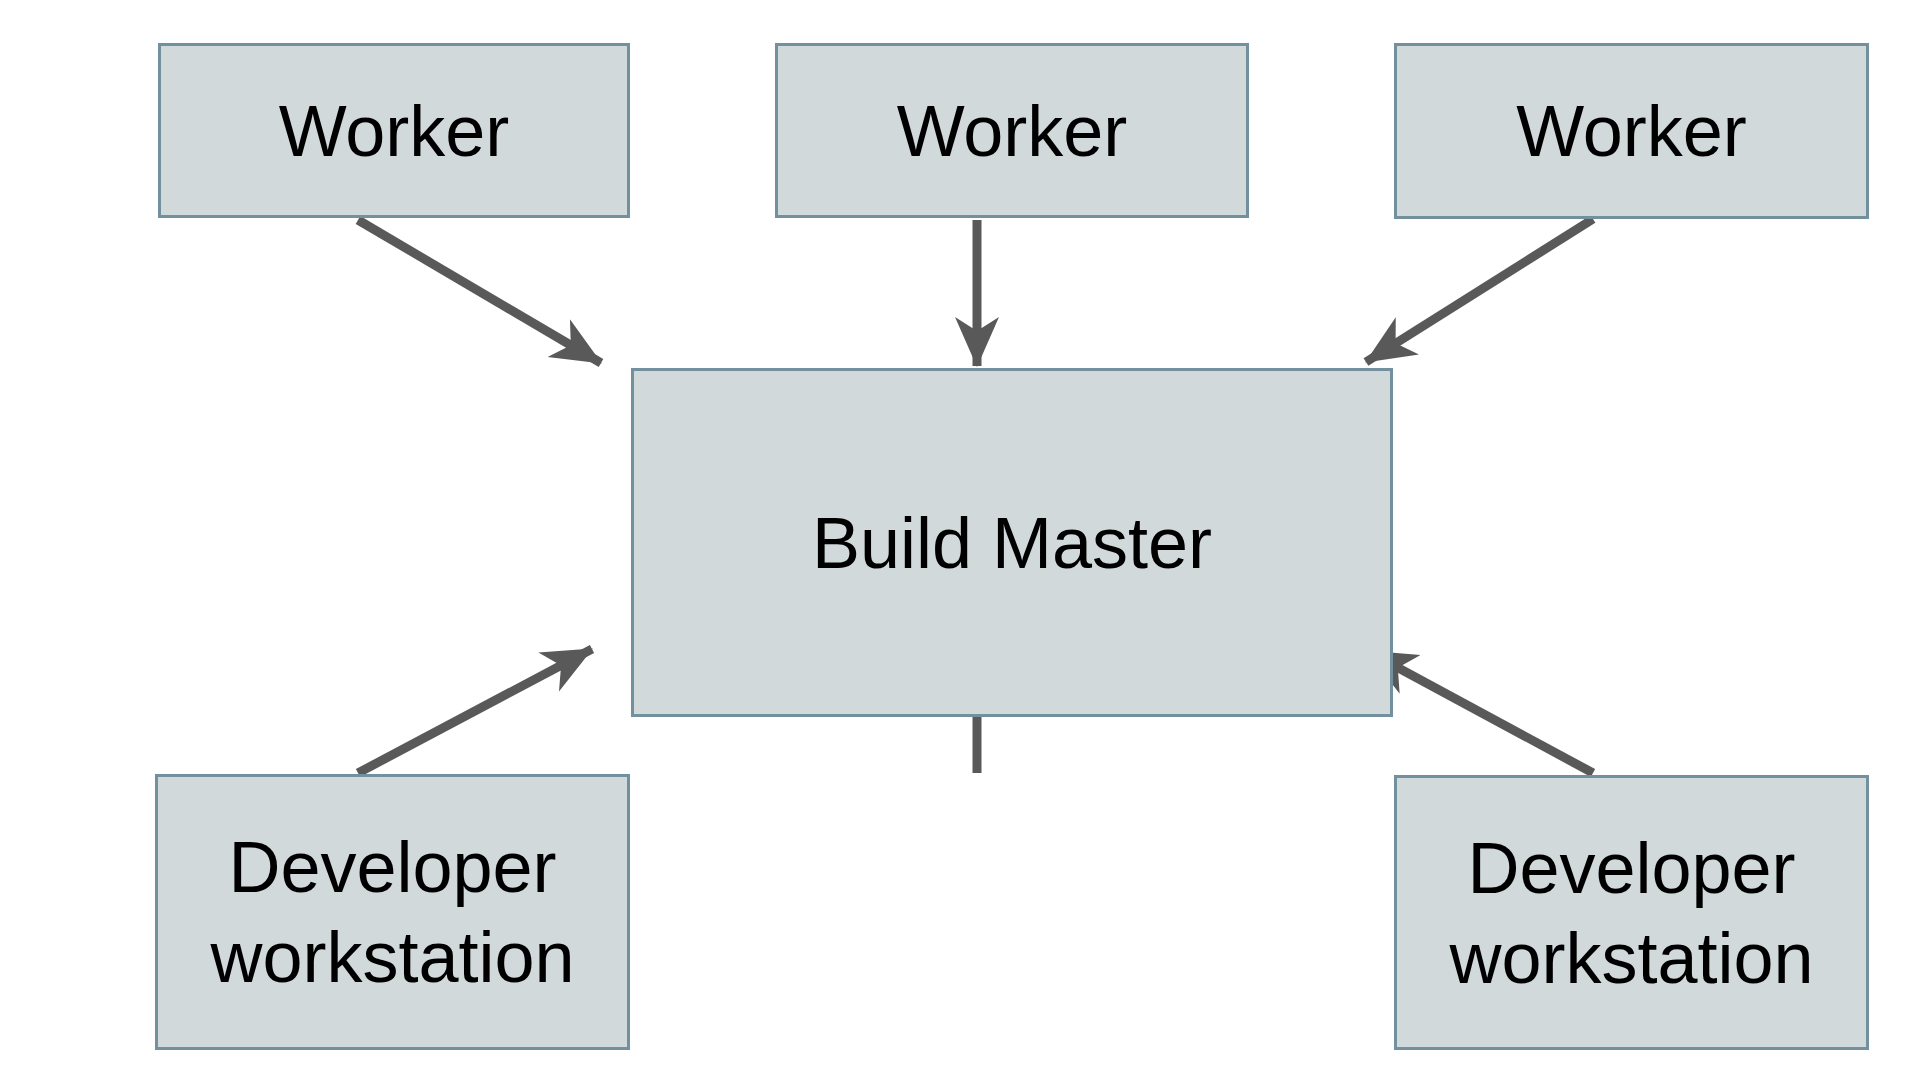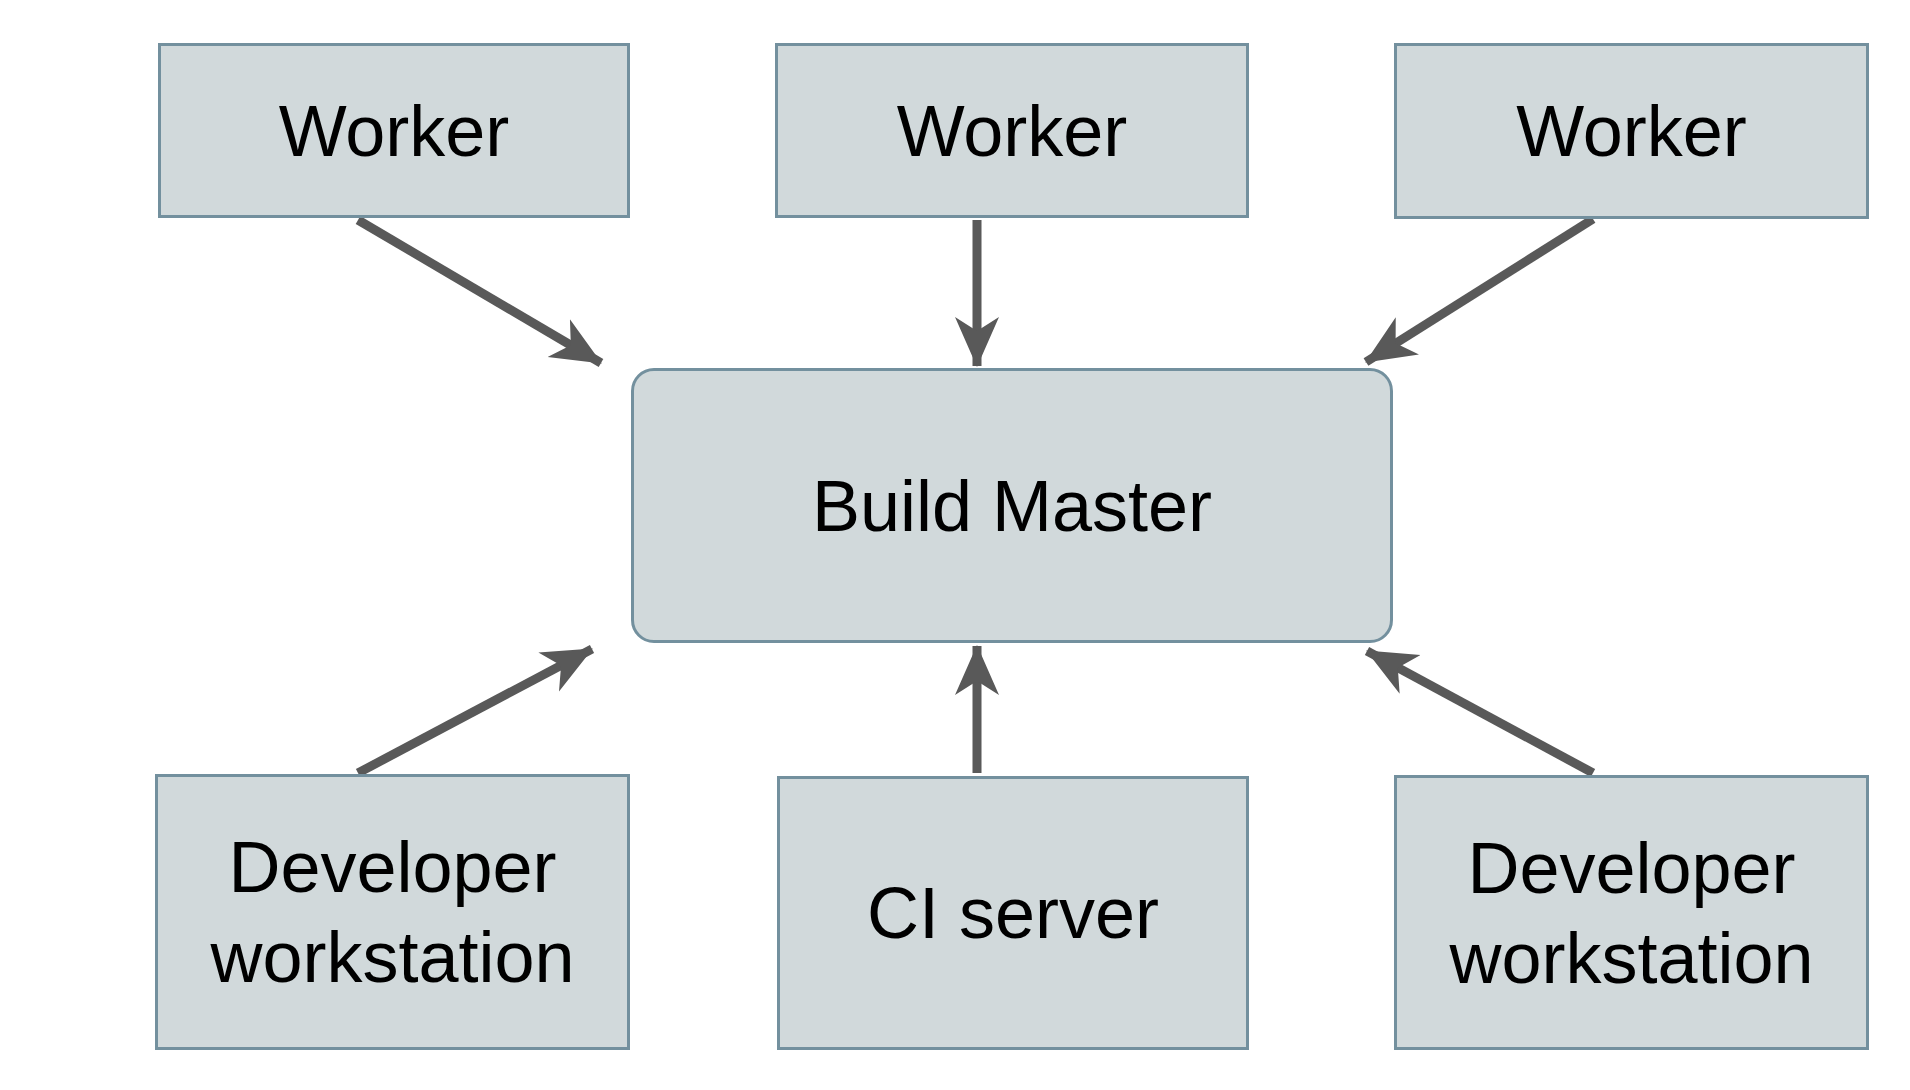--- a/index.html
+++ b/index.html
@@ -37,21 +37,21 @@
   .node .label {
     font-size: 72px;
     line-height: 90px;
     font-weight: 400;
     color: #000000;
     letter-spacing: 0px;
   }
   .node-worker-1      { left: 122px;  top: 43px;  width: 472px; height: 175px; }
   .node-worker-2      { left: 739px;  top: 43px;  width: 474px; height: 175px; }
   .node-worker-3      { left: 1358px; top: 43px;  width: 475px; height: 176px; }
-  .node-build-master  { left: 595px;  top: 368px; width: 762px; height: 275px; border-radius: 23px; }
+  .node-build-master  { left: 595px;  top: 368px; width: 762px; height: 349px; }
   .node-dev-left      { left: 119px;  top: 774px; width: 475px; height: 276px; }
   .node-ci-server     { left: 741px;  top: 776px; width: 472px; height: 274px; }
   .node-dev-right     { left: 1358px; top: 775px; width: 475px; height: 275px; }
   .edge {
     stroke: #595959;
     stroke-width: 9;
     fill: none;
   }
 </style>
 </head>
@@ -86,21 +86,18 @@
   </div>
 
   <div class="node node-build-master">
     <span class="label">Build Master</span>
   </div>
 
   <div class="node node-dev-left">
     <span class="label">Developer workstation</span>
   </div>
 
-  <div class="node node-ci-server">
-    <span class="label">CI server</span>
-  </div>
 
   <div class="node node-dev-right">
     <span class="label">Developer workstation</span>
   </div>
 
 </div>
 
 </body></html>

